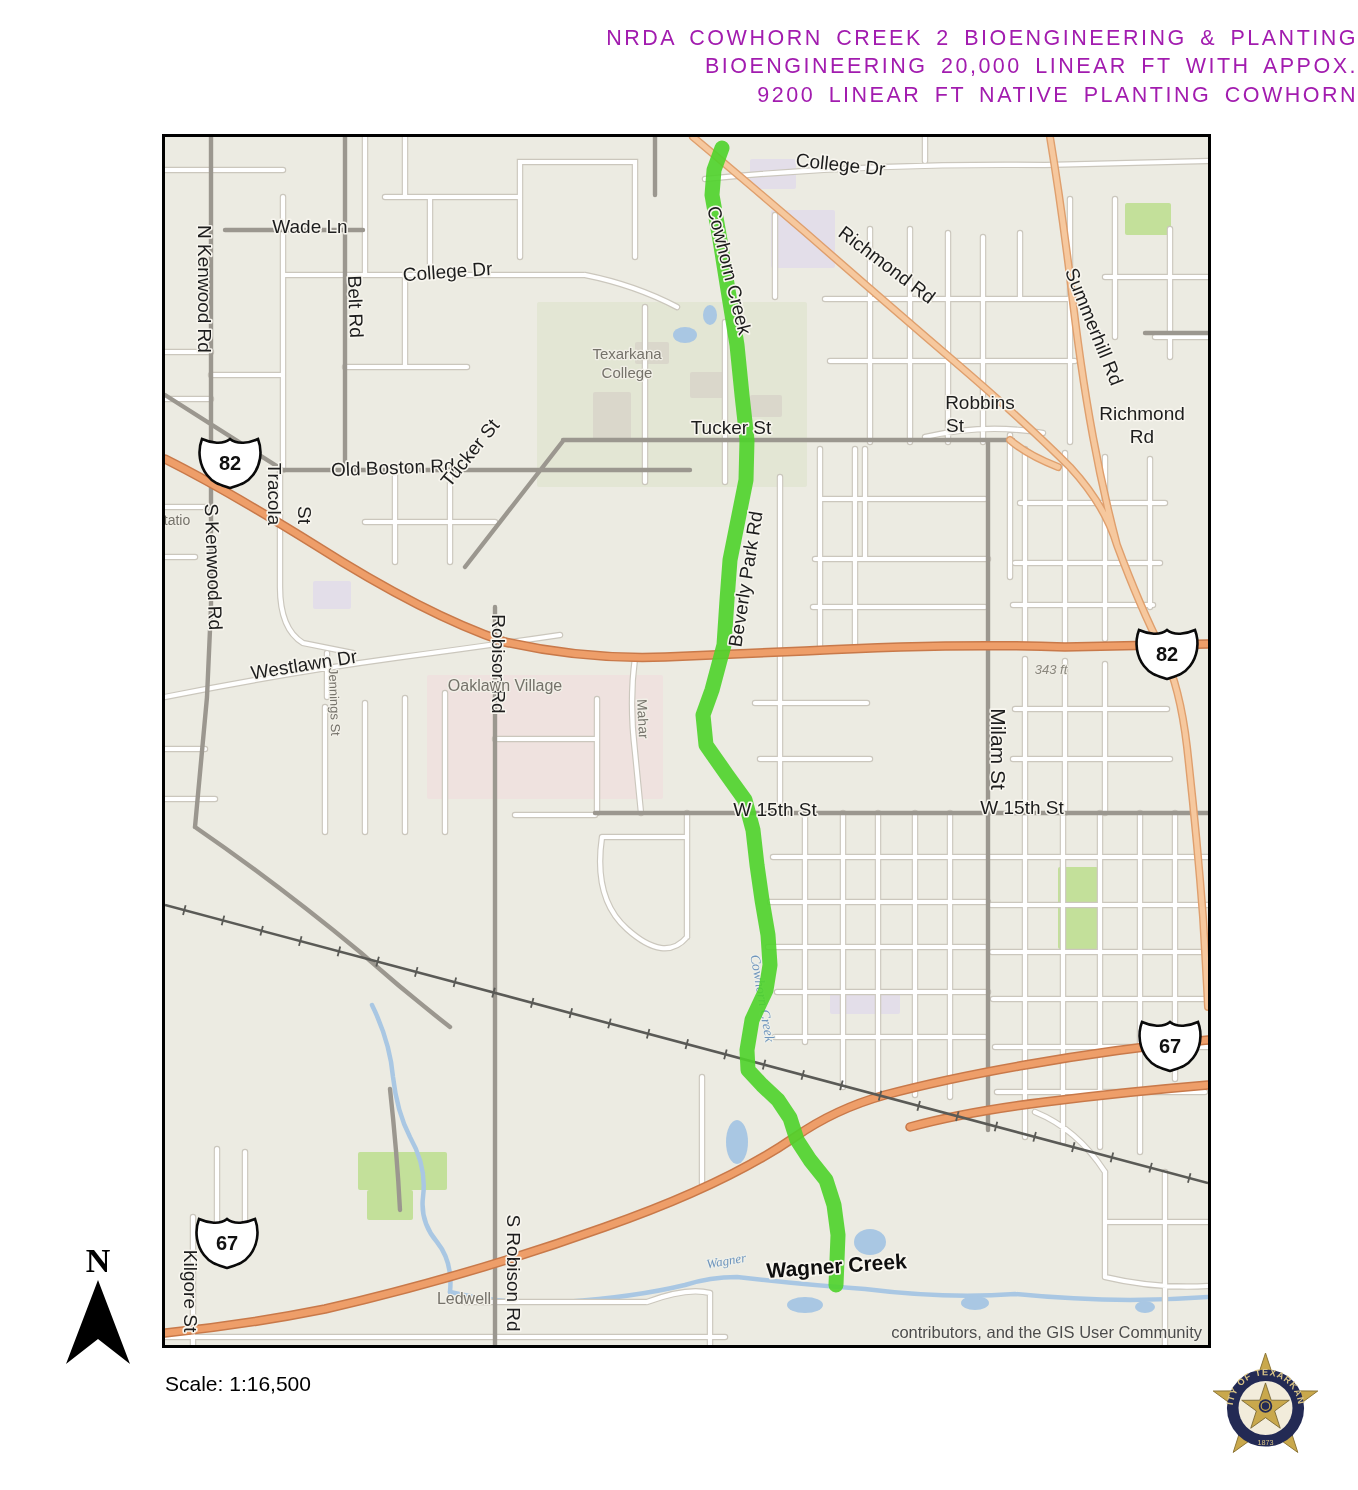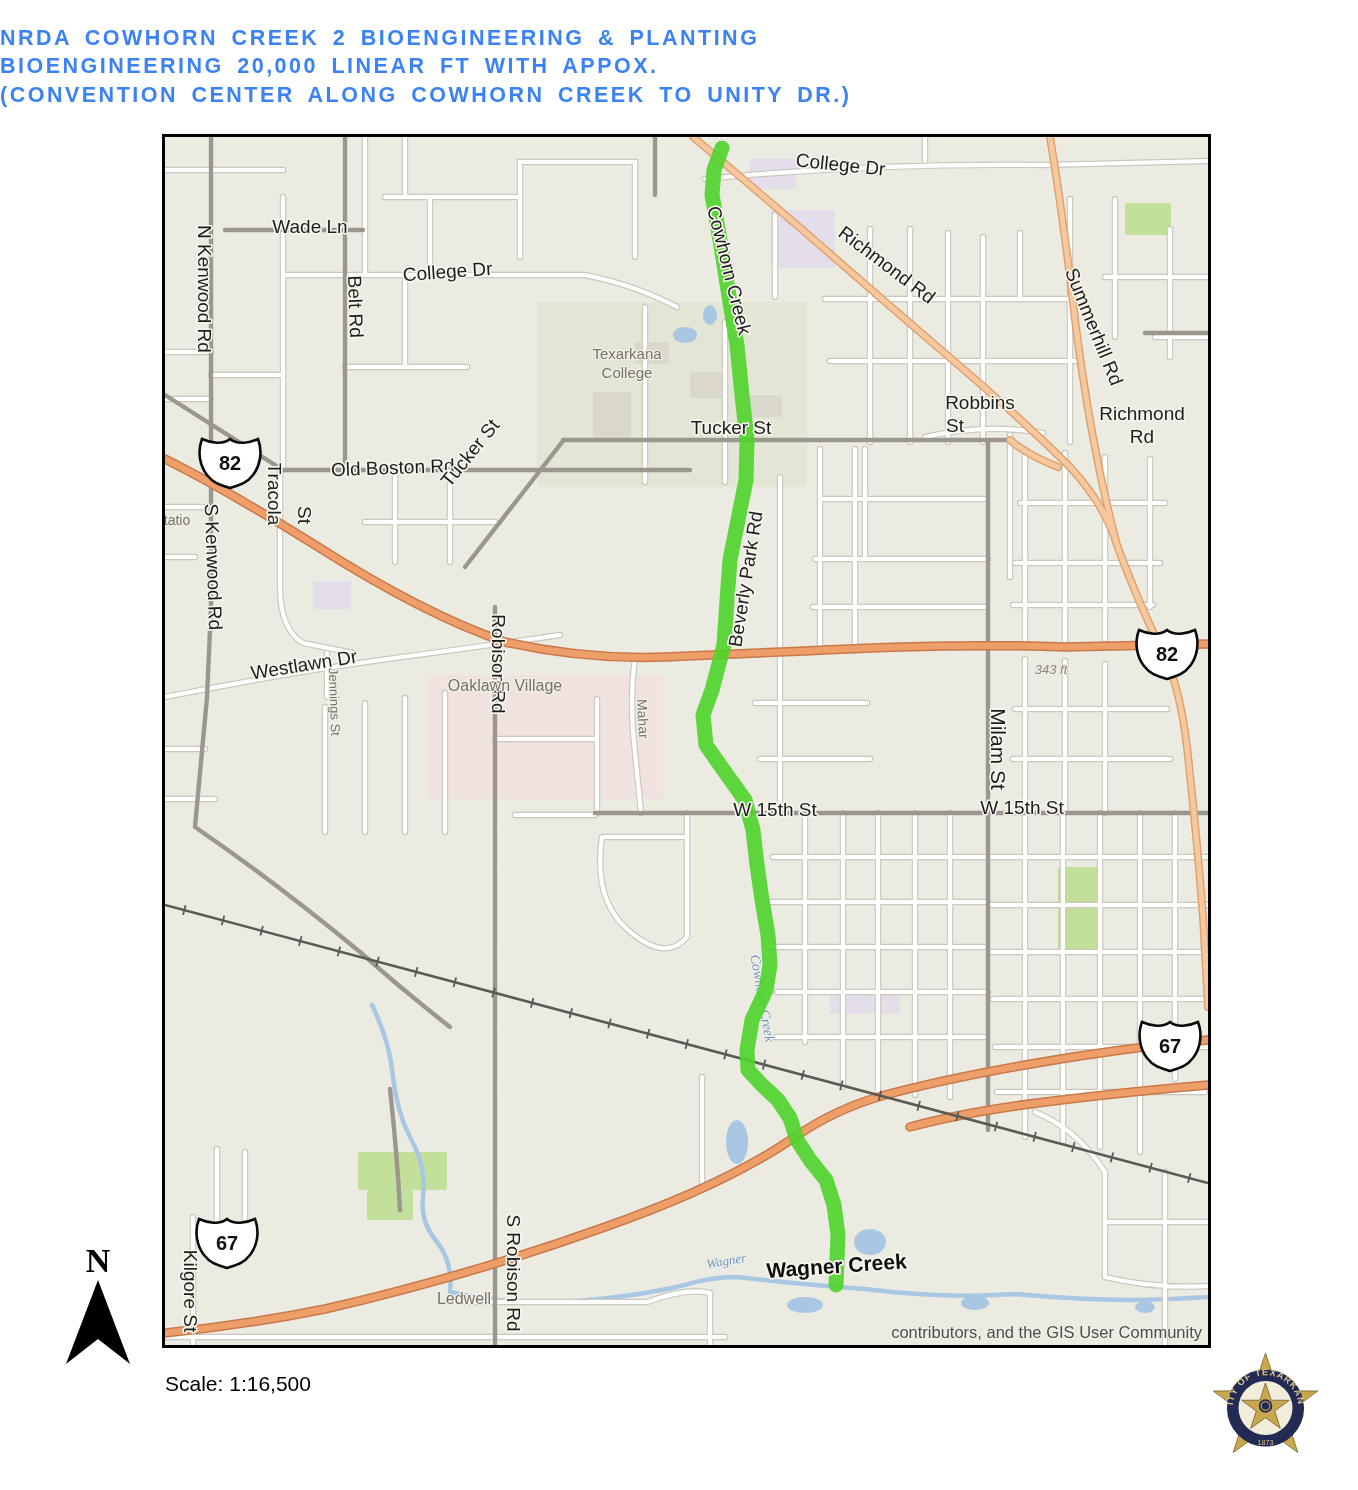--- a/index.html
+++ b/index.html
@@ -2,21 +2,21 @@
 <html><head>
 <meta charset="utf-8">
 <style>
   * { margin:0; padding:0; box-sizing:border-box; }
   html,body { background:#ffffff; }
   body { font-family:"Liberation Sans", sans-serif; }
   #page { position:relative; width:1358px; height:1490px; background:#fff; overflow:hidden; }
 
   .title-block {
     position:absolute; top:24px; left:0; width:100%;
-    text-align:left; font-weight:bold; color:#3b82f6;
+    text-align:right; font-weight:normal; color:#a21caf;
     font-size:21.5px; letter-spacing:2.5px; word-spacing:5px; line-height:1.32;
   }
 
   .map-frame {
     position:absolute; left:162px; top:134px;
     width:1049px; height:1214px;
     border:3px solid #000; background:#ecebe2;
   }
   .map-frame svg { display:block; }
 
@@ -47,21 +47,21 @@
   text.shield-num { fill:#111; font-weight:bold; font-family:"Liberation Sans",sans-serif; }
 </style>
 </head>
 <body>
 
 <div id="page">
 
   <div class="title-block">
     <div>NRDA COWHORN CREEK 2 BIOENGINEERING &amp; PLANTING</div>
     <div>BIOENGINEERING 20,000 LINEAR FT WITH APPOX.</div>
-    <div>(CONVENTION CENTER ALONG COWHORN CREEK TO UNITY DR.)</div>
+    <div>9200 LINEAR FT NATIVE PLANTING COWHORN</div>
   </div>
 
   <div class="map-frame">
     <svg id="map-svg" width="1043" height="1208" viewBox="0 0 1043 1208" xmlns="http://www.w3.org/2000/svg">
         <rect x="0" y="0" width="1043" height="1208" fill="#ecebe2"></rect>
         <g>
           <rect x="372" y="165" width="270" height="185" fill="#e3e6d4" rx="2"></rect>
           <rect x="470" y="205" width="34" height="22" fill="#dad7cb" rx="2"></rect>
           <rect x="525" y="235" width="38" height="26" fill="#dad7cb" rx="2"></rect>
           <rect x="585" y="258" width="32" height="22" fill="#dad7cb" rx="2"></rect>

